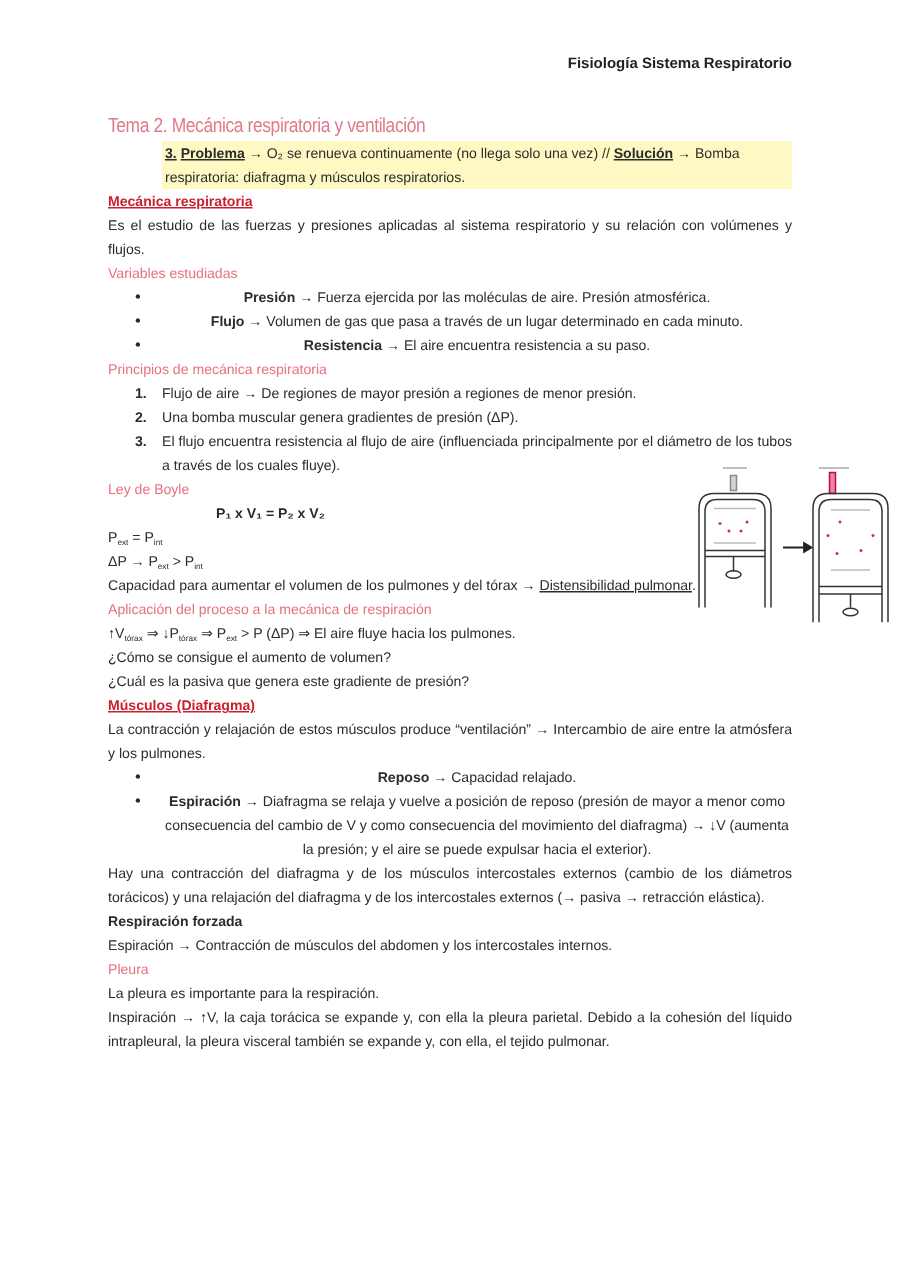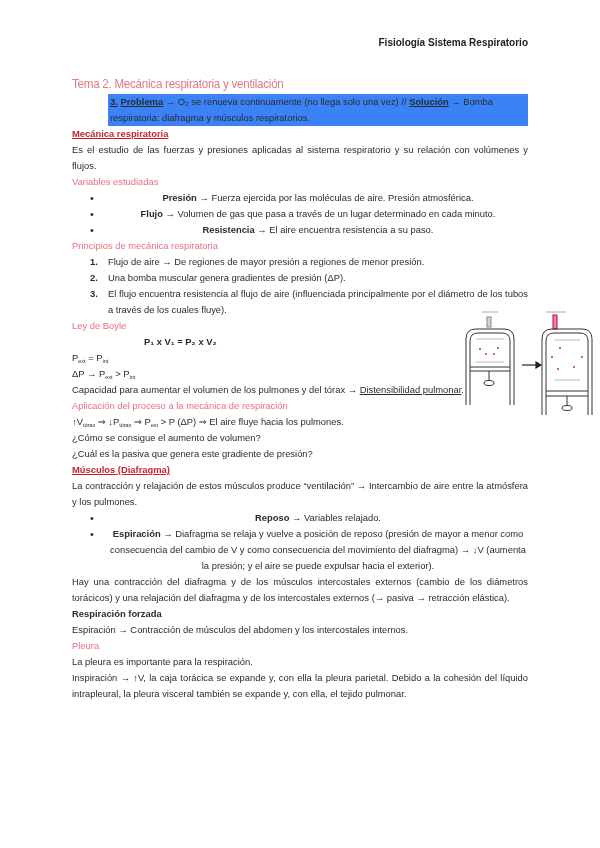--- a/index.html
+++ b/index.html
@@ -1,21 +1,21 @@
 <!DOCTYPE html>
 <html><head>
 <meta charset="utf-8">
 <style>
   html, body { margin:0; padding:0; background:#ffffff; }
   body { width:600px; height:848px; position:relative; overflow:hidden;
          font-family:"Liberation Sans", sans-serif; color:#2b2b2b; }
   .hdr { position:absolute; top:37px; right:72px; font-size:10px; font-weight:bold; color:#222;text-align:right; }
   .content { position:absolute; left:72px; top:74px; width:456px; font-size:9.4px; line-height:16px; }
   .title { font-family:"Liberation Sans", sans-serif; font-size:13.5px; color:#e07a8a; letter-spacing:-0.3px; transform:scaleX(0.86); transform-origin:left; white-space:nowrap; line-height:20px; }
-  .hl { margin-left:36px; background:#3b82f6; padding:0 2px; }
+  .hl { margin-left:36px; background:#fef9c3; padding:0 2px; }
   .hl u { font-weight:bold; }
   .h-red { color:#cc1f2e; font-weight:bold; text-decoration:underline; }
   .h-pink { color:#e8707f; }
   .p { text-align:justify; }
   ul, ol { margin:0; padding:0; }
   .bul { list-style:none; position:relative; padding-left:36px;text-align:center; }
   .bul::before { content:"\2022"; position:absolute; left:18px; font-size:11px; }
   .num { position:relative; padding-left:36px; }
   .num .n { position:absolute; left:18px; font-weight:bold; }
   b { font-weight:bold; }
@@ -59,21 +59,21 @@
   <div><span>Capacidad para aumentar el volumen de los pulmones y del tórax → </span><u>Distensibilidad pulmonar</u><span>.</span></div>
 
   <div class="h-pink">Aplicación del proceso a la mecánica de respiración</div>
   <div><span>↑V</span><sub>tórax</sub><span> ⇒ ↓P</span><sub>tórax</sub><span> ⇒ P</span><sub>ext</sub><span> &gt; P  (ΔP) ⇒  El aire fluye hacia los pulmones.</span></div>
   <div>¿Cómo se consigue el aumento de volumen?</div>
   <div>¿Cuál es la pasiva que genera este gradiente de presión?</div>
 
   <div class="h-red">Músculos (Diafragma)</div>
   <div class="p">La contracción y relajación de estos músculos produce “ventilación” → Intercambio de aire entre la atmósfera y los pulmones.</div>
   <ul>
-    <li class="bul"><b>Reposo</b><span> → Variables relajado.</span></li>
+    <li class="bul"><b>Reposo</b><span> → Capacidad relajado.</span></li>
     <li class="bul p"><b>Espiración</b><span> → Diafragma se relaja y vuelve a posición de reposo (presión de mayor a menor como consecuencia del cambio de V y como consecuencia del movimiento del diafragma) → ↓V (aumenta la presión; y el aire se puede expulsar hacia el exterior).</span></li>
   </ul>
   <div class="p">Hay una contracción del diafragma y de los músculos intercostales externos (cambio de los diámetros torácicos) y una relajación del diafragma y de los intercostales externos (→ pasiva → retracción elástica).</div>
 
   <div style="font-weight:bold">Respiración forzada</div>
   <div>Espiración → Contracción de músculos del abdomen y los intercostales internos.</div>
 
   <div class="h-pink">Pleura</div>
   <div>La pleura es importante para la respiración.</div>
   <div class="p">Inspiración →  ↑V, la caja torácica se expande y, con ella la pleura parietal. Debido a la cohesión del líquido intrapleural, la pleura visceral también se expande y, con ella, el tejido pulmonar.</div>

